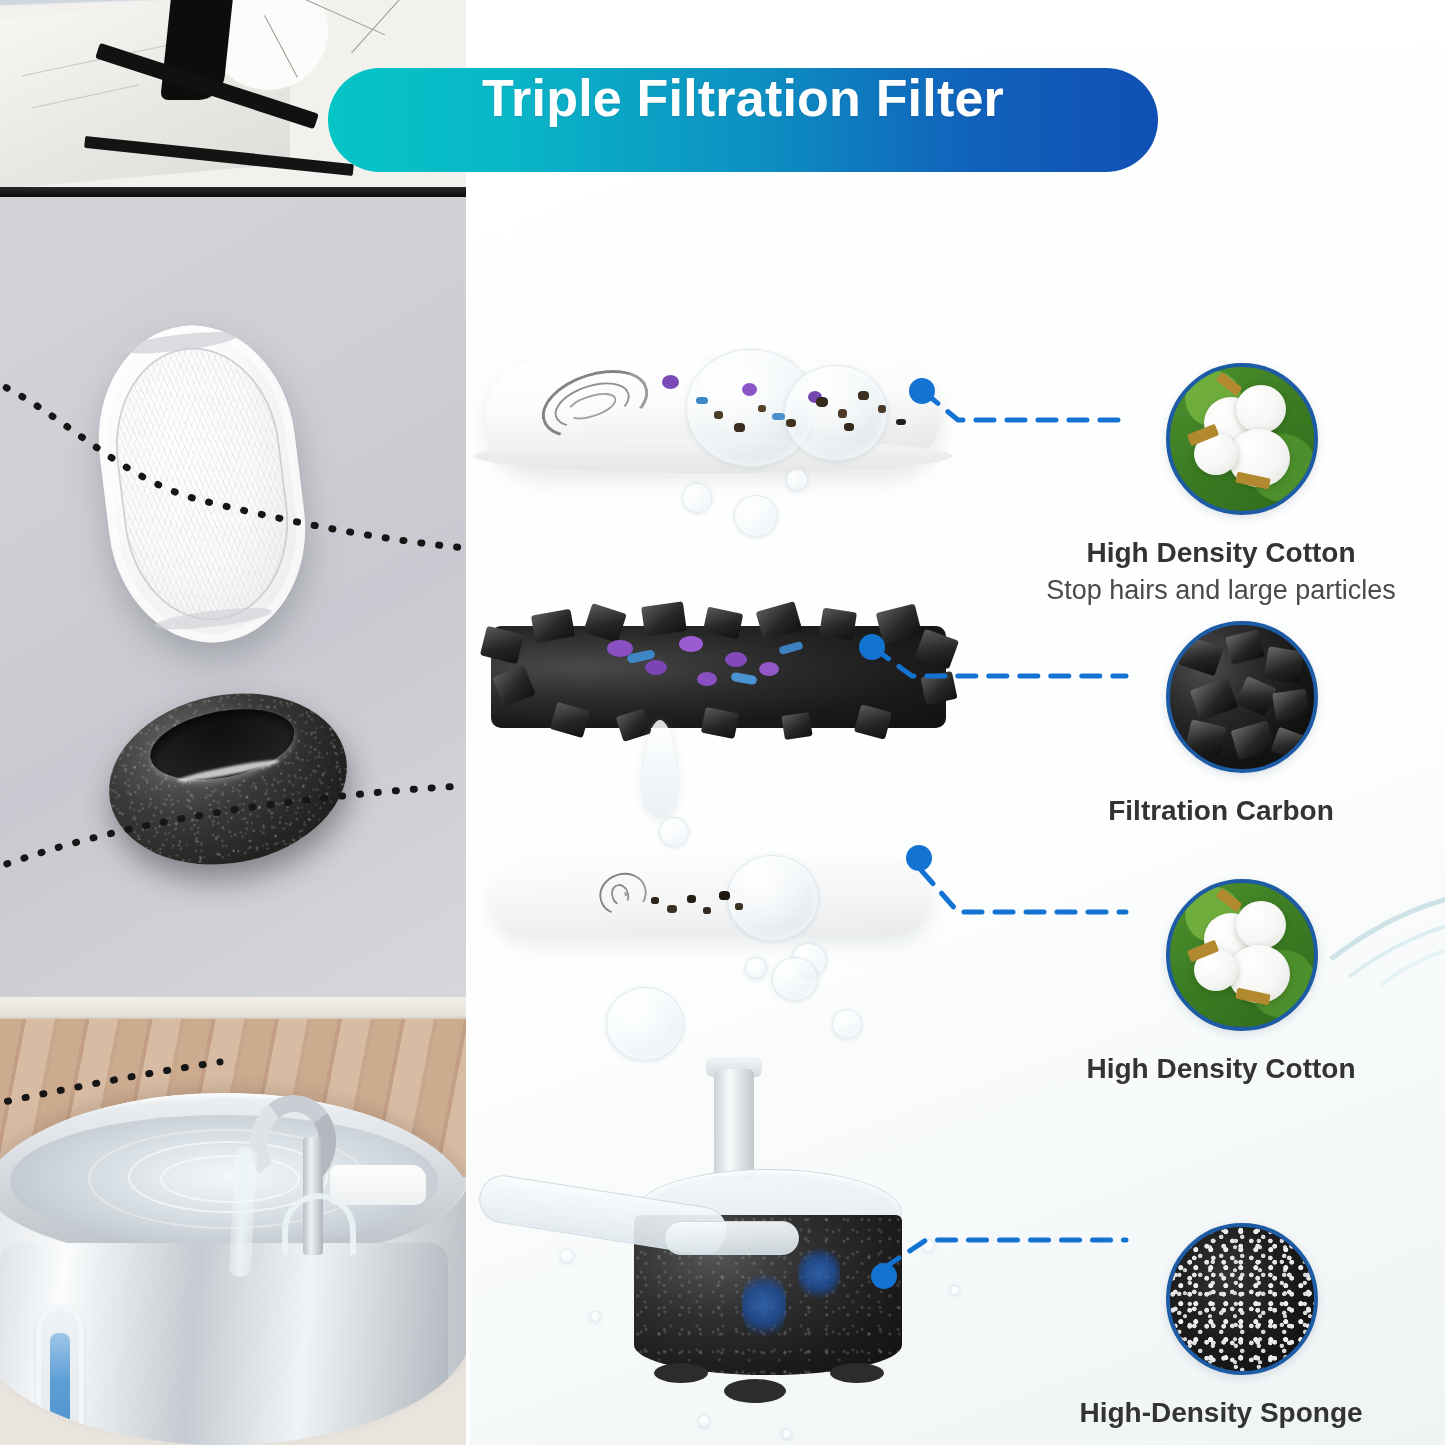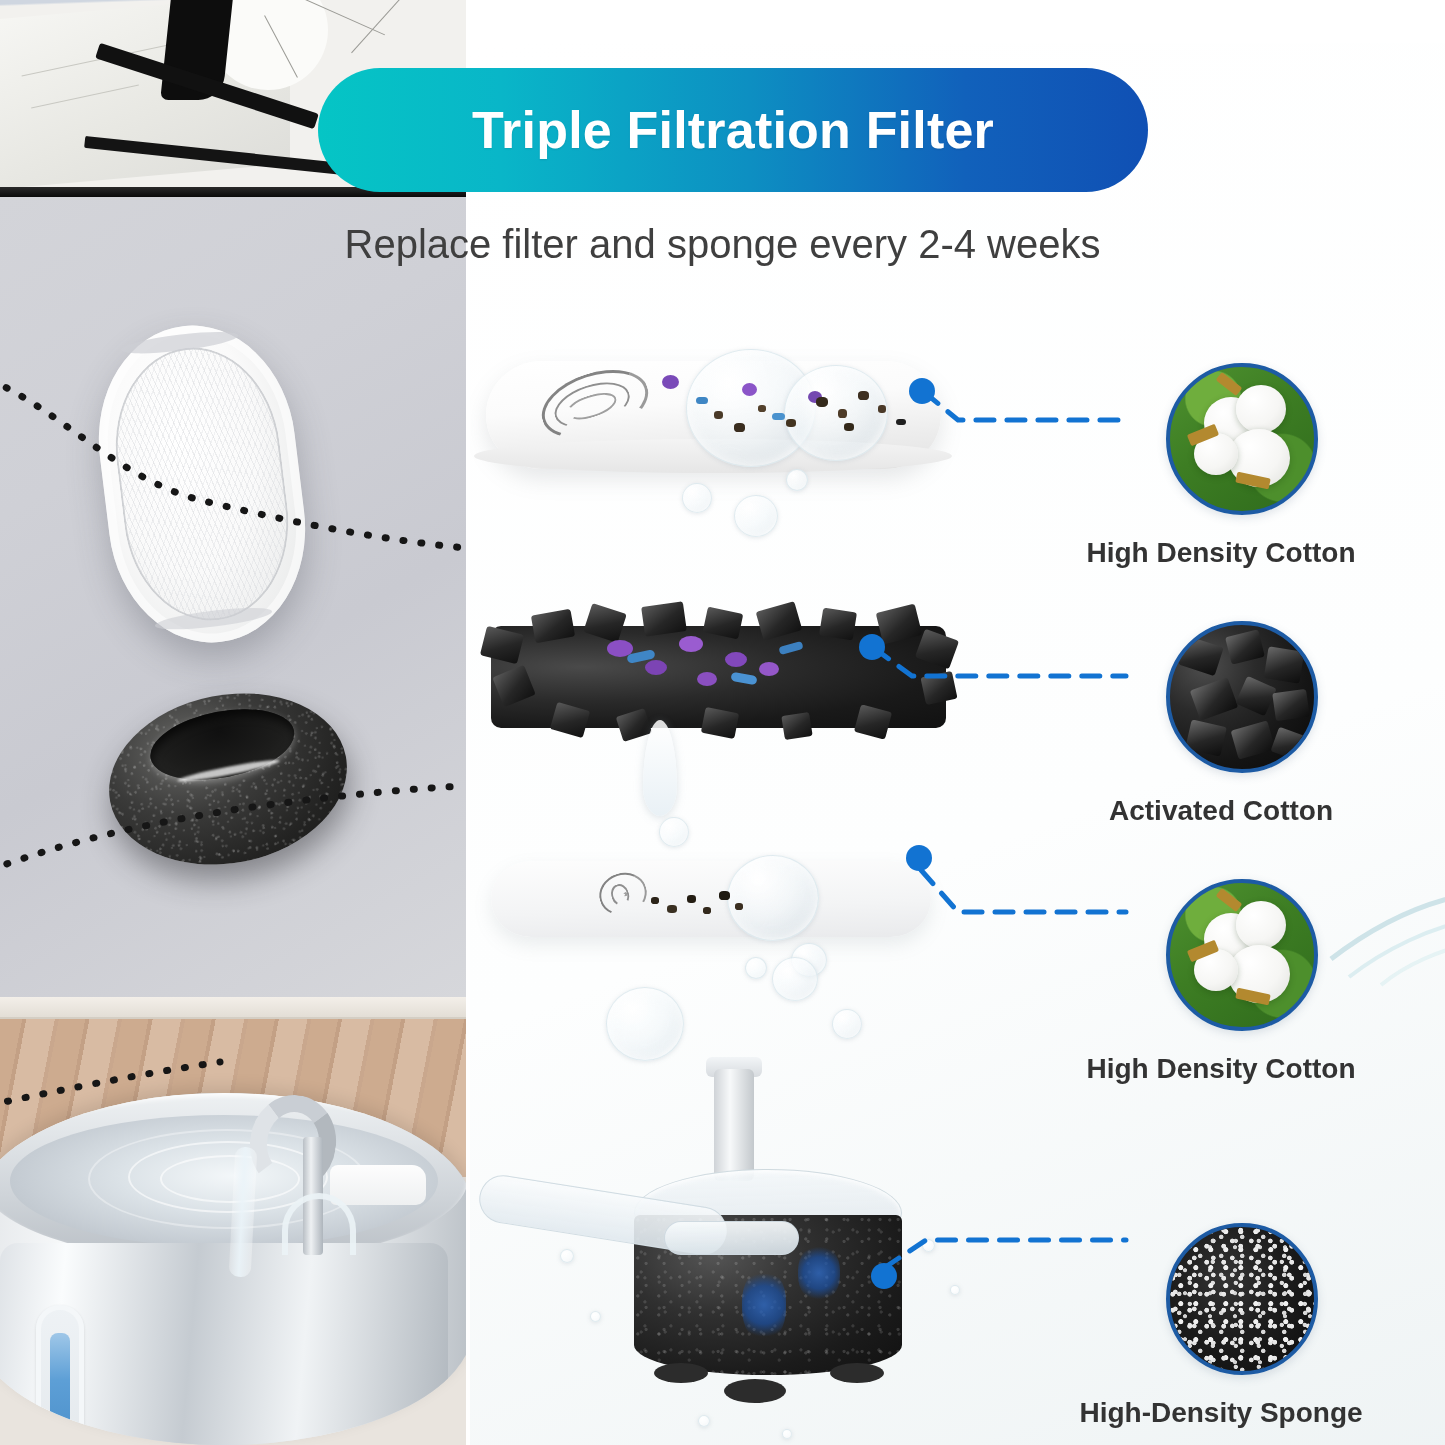--- a/index.html
+++ b/index.html
@@ -217,24 +217,24 @@
     overflow:hidden;
     margin-top:43px;
   }
   .leafdecor {
     position:absolute; right:-30px; top:830px; width:230px; height:120px;
     opacity:.55;
   }
 
   
   .banner {
-    position:absolute; left:318px; top:68px; width:830px; height:124px;
+    position:absolute; left:328px; top:68px; width:830px; height:104px;
     border-radius:62px;
     background:linear-gradient(90deg,#05c5c5 0%, #09b6c8 22%, #0d8fc2 52%, #1161bb 78%, #1050b4 100%);
-    display:flex; align-items:center; justify-content:center;
+    display:flex; align-items:flex-start; justify-content:center;
     z-index:40;
   }
   .banner-title {
     color:#ffffff; font-size:52px; font-weight:bold; letter-spacing:.2px;
     text-shadow:0 1px 2px rgba(0,0,0,.10);
   }
 
   .subtitle {
     position:absolute; left:0; top:222px; width:1445px; text-align:center;
     font-size:40px; color:#3f3f3f; z-index:30;
@@ -533,35 +533,36 @@
       <div class="thumb cotton">
         <span class="boll" style="left:34px;top:30px;width:54px;height:52px;"></span>
         <span class="boll" style="left:66px;top:18px;width:50px;height:48px;"></span>
         <span class="boll" style="left:58px;top:62px;width:62px;height:58px;"></span>
         <span class="boll" style="left:24px;top:66px;width:44px;height:42px;"></span>
         <span class="husk" style="left:18px;top:62px;width:30px;height:12px;transform:rotate(-22deg);"></span>
         <span class="husk" style="left:66px;top:108px;width:34px;height:11px;transform:rotate(12deg);"></span>
         <span class="husk" style="left:46px;top:12px;width:26px;height:10px;transform:rotate(38deg);"></span>
       </div>
       <div class="title" style="top:174px;">High Density Cotton</div>
+      <div class="desc" style="top:212px;">Stop hairs and large particles</div>
     </div>
 
     <div class="info" style="left:545px;top:578px;height:240px;">
       <div class="thumb carbon">
         <span class="ck" style="left:12px;top:16px;width:38px;height:30px;transform:rotate(18deg);"></span>
         <span class="ck" style="left:58px;top:8px;width:34px;height:28px;transform:rotate(-14deg);"></span>
         <span class="ck" style="left:96px;top:24px;width:36px;height:32px;transform:rotate(9deg);"></span>
         <span class="ck" style="left:24px;top:58px;width:40px;height:32px;transform:rotate(-20deg);"></span>
         <span class="ck" style="left:70px;top:56px;width:32px;height:30px;transform:rotate(24deg);"></span>
         <span class="ck" style="left:104px;top:66px;width:34px;height:28px;transform:rotate(-8deg);"></span>
         <span class="ck" style="left:18px;top:98px;width:36px;height:30px;transform:rotate(13deg);"></span>
         <span class="ck" style="left:64px;top:100px;width:38px;height:30px;transform:rotate(-16deg);"></span>
         <span class="ck" style="left:104px;top:106px;width:30px;height:26px;transform:rotate(20deg);"></span>
       </div>
-      <div class="title" style="top:174px;">Activated Cotton</div>
+      <div class="title" style="top:174px;">Filtration Carbon</div>
     </div>
 
     <div class="info" style="left:545px;top:836px;height:240px;">
       <div class="thumb cotton">
         <span class="boll" style="left:34px;top:30px;width:54px;height:52px;"></span>
         <span class="boll" style="left:66px;top:18px;width:50px;height:48px;"></span>
         <span class="boll" style="left:58px;top:62px;width:62px;height:58px;"></span>
         <span class="boll" style="left:24px;top:66px;width:44px;height:42px;"></span>
         <span class="husk" style="left:18px;top:62px;width:30px;height:12px;transform:rotate(-22deg);"></span>
         <span class="husk" style="left:66px;top:108px;width:34px;height:11px;transform:rotate(12deg);"></span>
@@ -641,15 +642,14 @@
 
   <div class="hotdot" style="left:909px;top:378px;"></div>
   <div class="hotdot" style="left:859px;top:634px;"></div>
   <div class="hotdot" style="left:906px;top:845px;"></div>
   <div class="hotdot" style="left:871px;top:1263px;"></div>
 
   <div class="banner">
     <span class="banner-title">Triple Filtration Filter</span>
   </div>
 
-  <div class="subtitle">Replace filter and sponge every 2-4 weeks</div>
 
 </div>
 
 </body></html>

